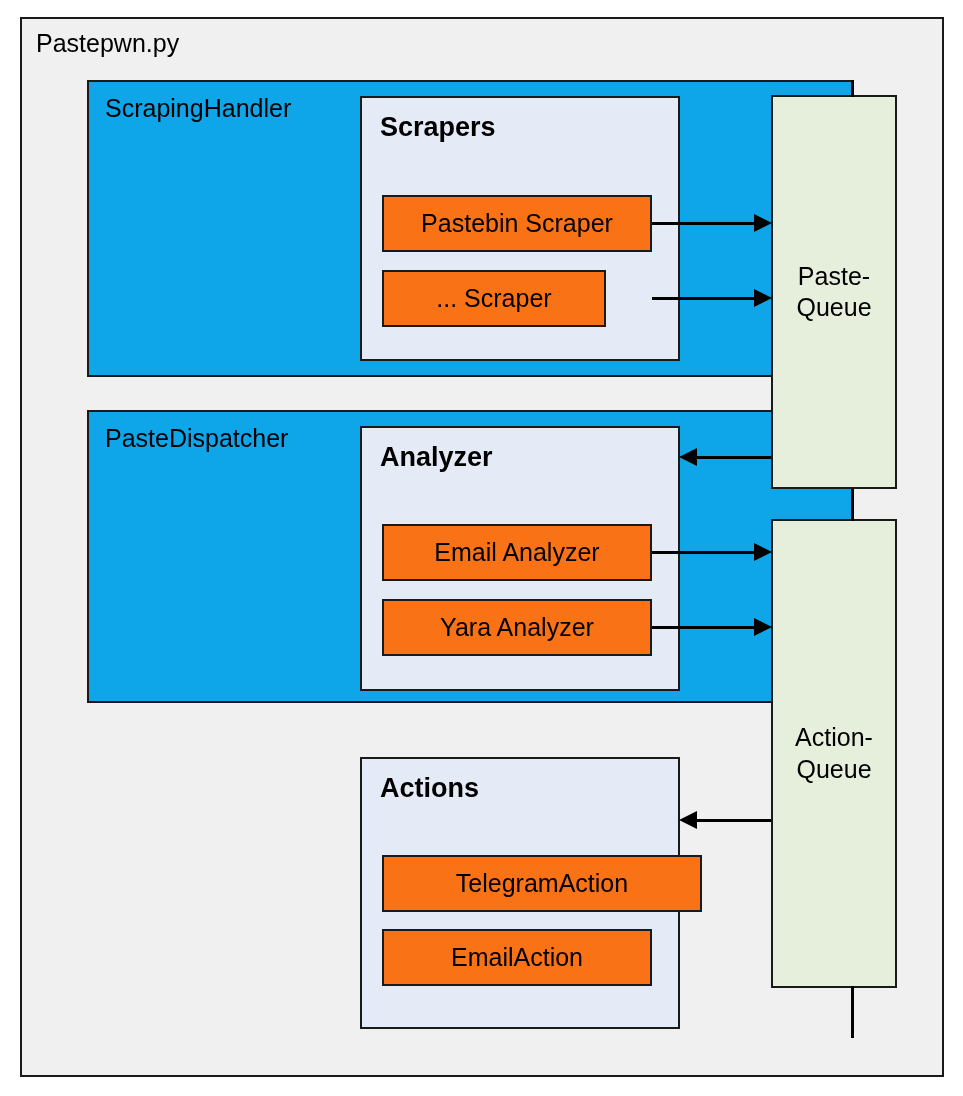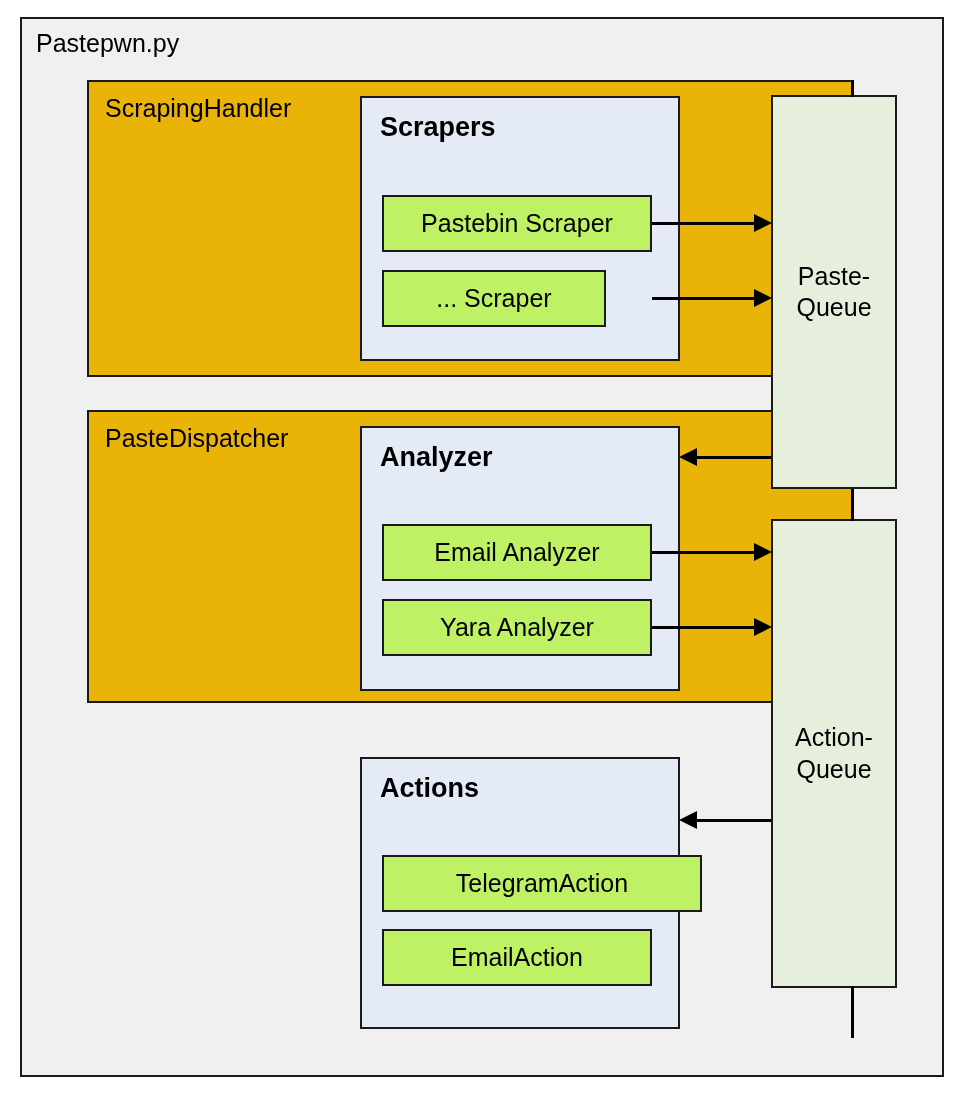--- a/index.html
+++ b/index.html
@@ -27,21 +27,21 @@
     position: absolute;
     left: 36px; top: 29px;
     font-size: 25px;
     color: #000000;
     letter-spacing: 0px;
     white-space: nowrap;
   }
 
   
   .handler {
-    background: #eab308;
+    background: #0ea5e9;
     border: 2px solid #1a1a1a;
   }
   .handler-label {
     position: absolute;
     left: 16px; top: 12px;
     font-size: 25px;
     color: #000000;
     white-space: nowrap;
   }
 
@@ -54,21 +54,21 @@
     position: absolute;
     left: 18px; top: 14px;
     font-size: 27px;
     font-weight: bold;
     color: #000000;
     white-space: nowrap;
   }
 
   
   .leaf {
-    background: #bef264;
+    background: #f97316;
     border: 2px solid #1a1a1a;
     display: flex;
     align-items: center;
     justify-content: center;
     font-size: 25px;
     color: #000000;
     white-space: nowrap;
   }
 
   

